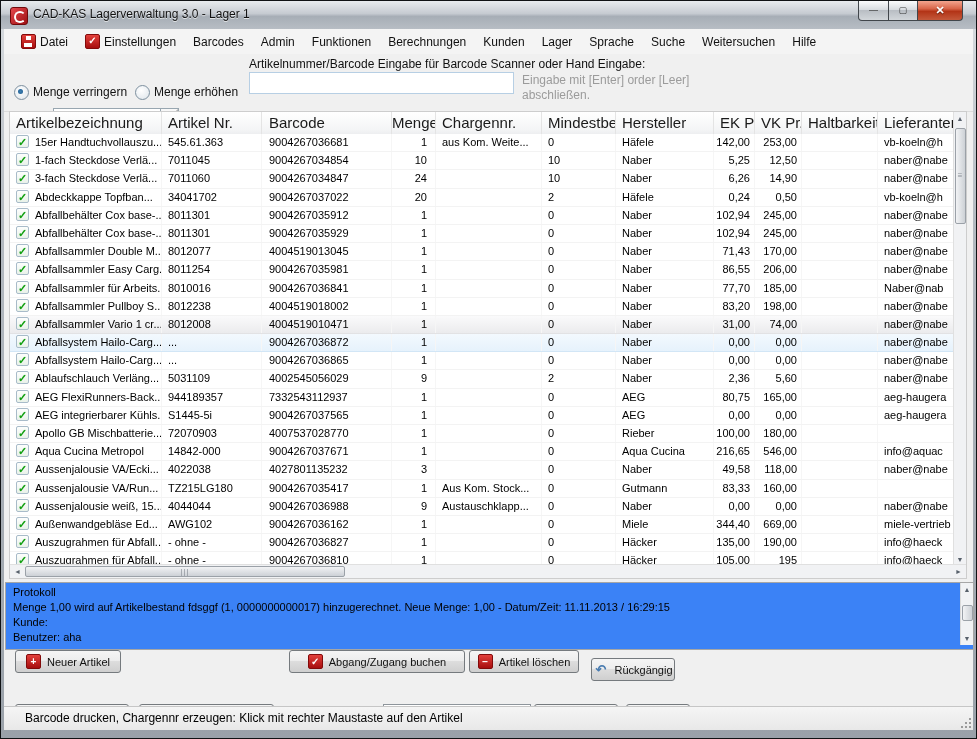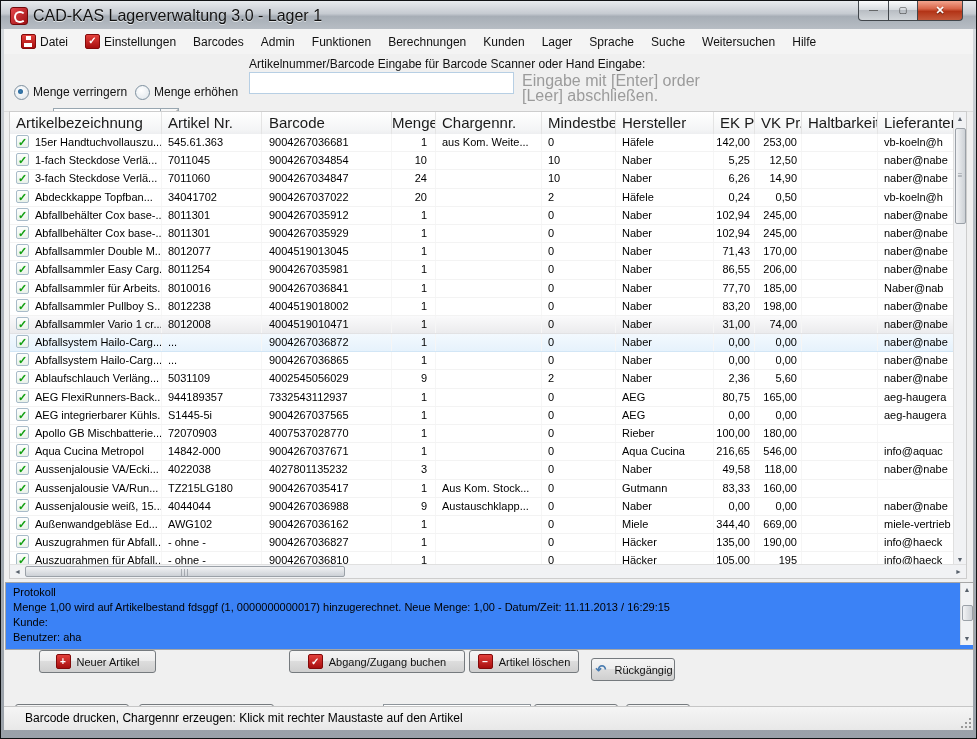--- a/index.html
+++ b/index.html
@@ -7,21 +7,21 @@
        font-family:"Liberation Sans",sans-serif;background:#2A2D31;}
   
   .window{position:absolute;inset:0;border:1px solid #101214;
           background:linear-gradient(180deg,#D9DDE1 0%,#B4BAC1 30%,#9AA1A9 100%);}
   .titlebar{position:absolute;left:0;top:0;right:0;height:28px;
             background:linear-gradient(180deg,#E8EBEE 0%,#C6CBD1 45%,#A7AEB6 55%,#B7BDC4 100%);}
   .app-icon{position:absolute;left:9px;top:6px;width:16px;height:16px;border-radius:3px;
             background:linear-gradient(135deg,#E5484D,#9E1013);border:1px solid #70090B;}
   .app-icon::before{content:"";position:absolute;left:3px;top:3px;width:8px;height:8px;
             border:2px solid #fff;border-radius:50%;border-right-color:transparent;}
-  .title-text{position:absolute;left:32px;top:6px;font-size:16px;color:#111;
+  .title-text{position:absolute;left:32px;top:6px;font-size:12px;color:#111;
             text-shadow:0 1px 0 rgba(255,255,255,.65);white-space:nowrap;}
   .winbtns{position:absolute;top:0;right:13px;height:20px;display:flex;}
   .winbtn{height:19px;border:1px solid #41464B;border-top:none;margin-left:-1px;
           background:linear-gradient(180deg,#FBFCFD 0%,#D8DCE0 45%,#B9BEC4 50%,#D2D6DA 100%);
           color:#333;font-size:9px;line-height:18px;text-align:center;}
   .winbtn.min{width:29px;border-radius:0 0 0 4px;}
   .winbtn.max{width:28px;}
   .winbtn.close{width:44px;border-radius:0 0 4px 0;color:#fff;font-weight:bold;font-size:11px;
           background:linear-gradient(180deg,#F3A58F 0%,#D8664A 40%,#B33417 55%,#C4593B 100%);
           text-shadow:0 1px 1px rgba(0,0,0,.5);}
@@ -45,21 +45,21 @@
          background:radial-gradient(circle,#3C7FB1 0%,#1D5A8F 100%);}
   .ctl-label{position:absolute;font-size:12px;color:#111;white-space:nowrap;}
   .txt{position:absolute;border:1px solid #98A6B0;background:#fff;font-size:12px;
        font-family:"Liberation Sans",sans-serif;padding:0 4px;box-sizing:border-box;}
   .spinner{position:absolute;width:19px;height:21px;border:1px solid #98A6B0;box-sizing:border-box;
        background:linear-gradient(135deg,#F8F8F8 46%,#8E8E8E 49%,#F0F0F0 52%);}
   .spinner .up{position:absolute;left:3px;top:3px;width:0;height:0;
        border-left:4px solid transparent;border-right:4px solid transparent;border-bottom:5px solid #222;}
   .spinner .dn{position:absolute;right:2px;bottom:3px;width:0;height:0;
        border-left:4px solid transparent;border-right:4px solid transparent;border-top:5px solid #222;}
-  .hint{position:absolute;font-size:16px;color:#9B9B9B;width:214px;line-height:15px;}
+  .hint{position:absolute;font-size:12px;color:#9B9B9B;width:214px;line-height:15px;}
   
   .tablewrap{position:absolute;left:5px;top:82px;width:958px;height:468px;background:#fff;
              border:1px solid #CDCDCD;box-sizing:border-box;}
   .thead{position:absolute;left:0;top:0;right:13px;height:22px;display:flex;
          background:linear-gradient(180deg,#FFFFFF,#F4F5F6 80%,#EDEEF0);border-bottom:1px solid #D8D8D8;}
   .hcell{font-size:15px;color:#1A1A1A;line-height:21px;padding-left:6px;box-sizing:border-box;
          border-right:1px solid #E4E4E4;overflow:hidden;white-space:nowrap;flex:none;}
   .tbody{position:absolute;left:0;top:22px;right:13px;height:430px;overflow:hidden;}
   .trow{display:flex;height:17.2px;border-bottom:1px solid #F3F3F3;background:#fff;}
   .trow.hot{background:linear-gradient(180deg,#FAFAFB,#EBEBED);border-bottom:1px solid #E2E2E4;}
@@ -545,21 +545,21 @@
           <div class="pline">Benutzer: aha</div>
         </div>
       <div class="pvscroll">
         <span class="sarrow" style="left:0;right:0;top:3px;">▲</span>
         <div class="vthumb" style="top:22px;height:16px;"></div>
         <span class="sarrow" style="left:0;right:0;bottom:3px;">▼</span>
       </div>
     </div>
 
     <div class="btnrow" style="top:621px;">
-      <button class="wbtn" style="left:11px;width:117px;margin-left:24px;">
+      <button class="wbtn" style="left:11px;width:106px;">
         <span class="bicon g-plus"></span>
         <span>Neuer Artikel</span>
       </button>
       <button class="wbtn" style="left:285px;width:176px;">
         <span class="bicon g-check"></span>
         <span>Abgang/Zugang buchen</span>
       </button>
       <button class="wbtn" style="left:465px;width:110px;">
         <span class="bicon g-minus"></span>
         <span>Artikel löschen</span>

